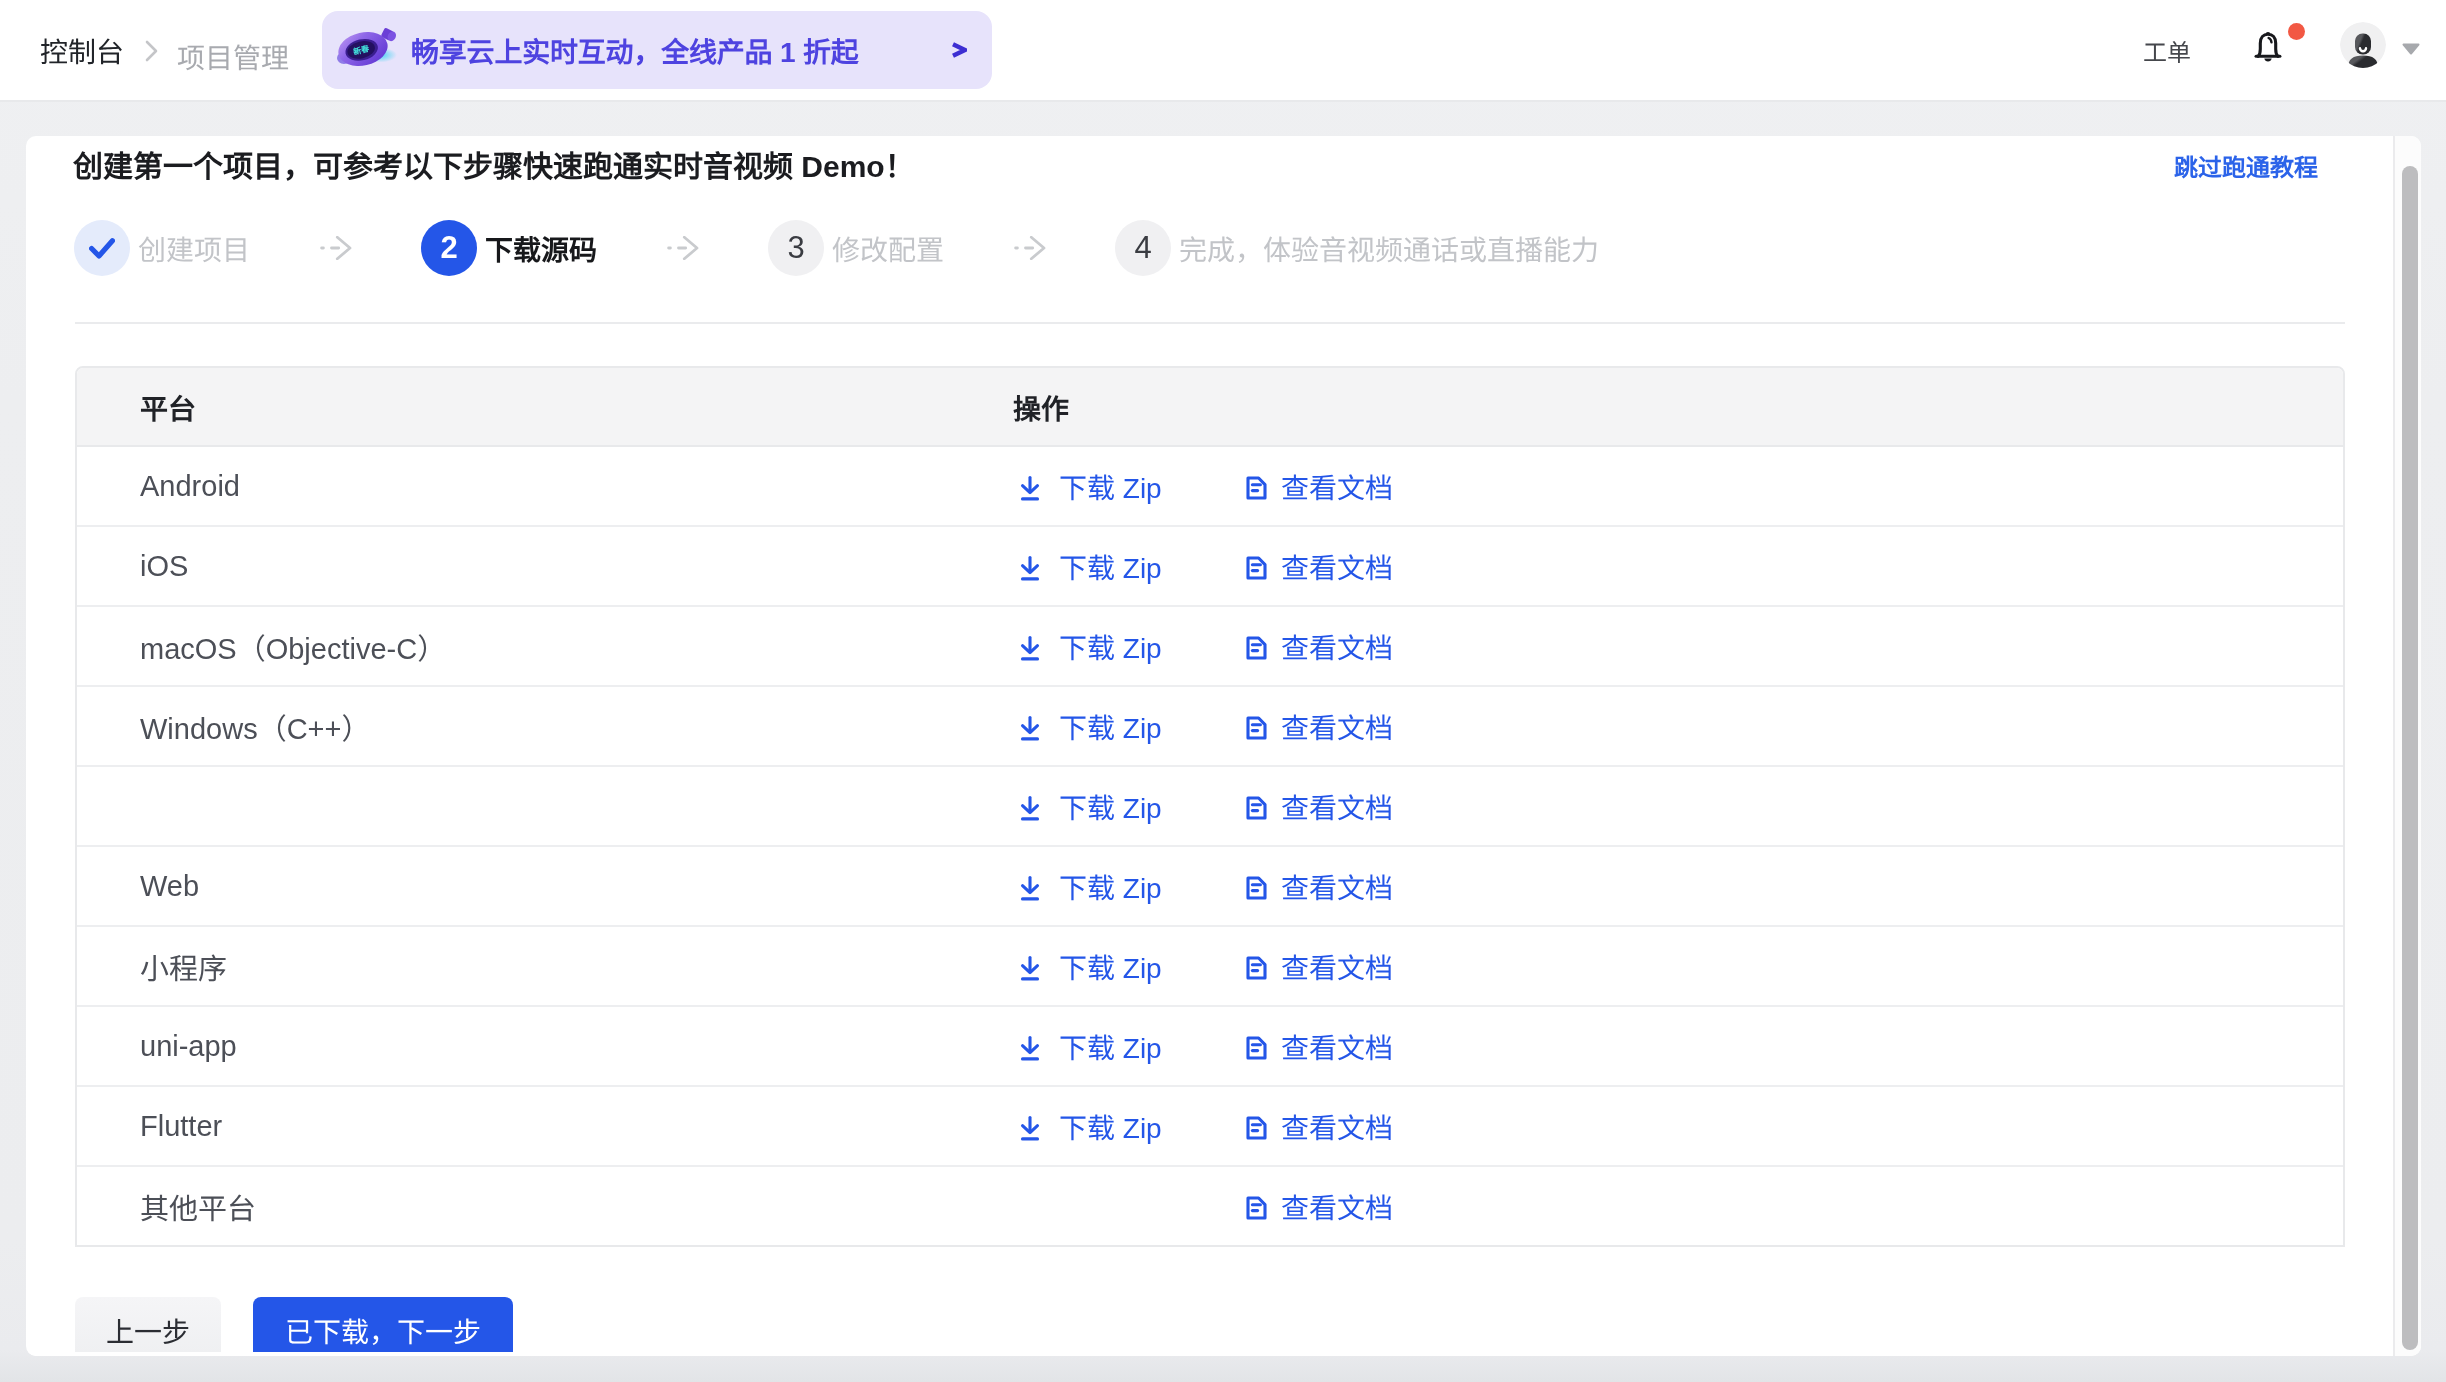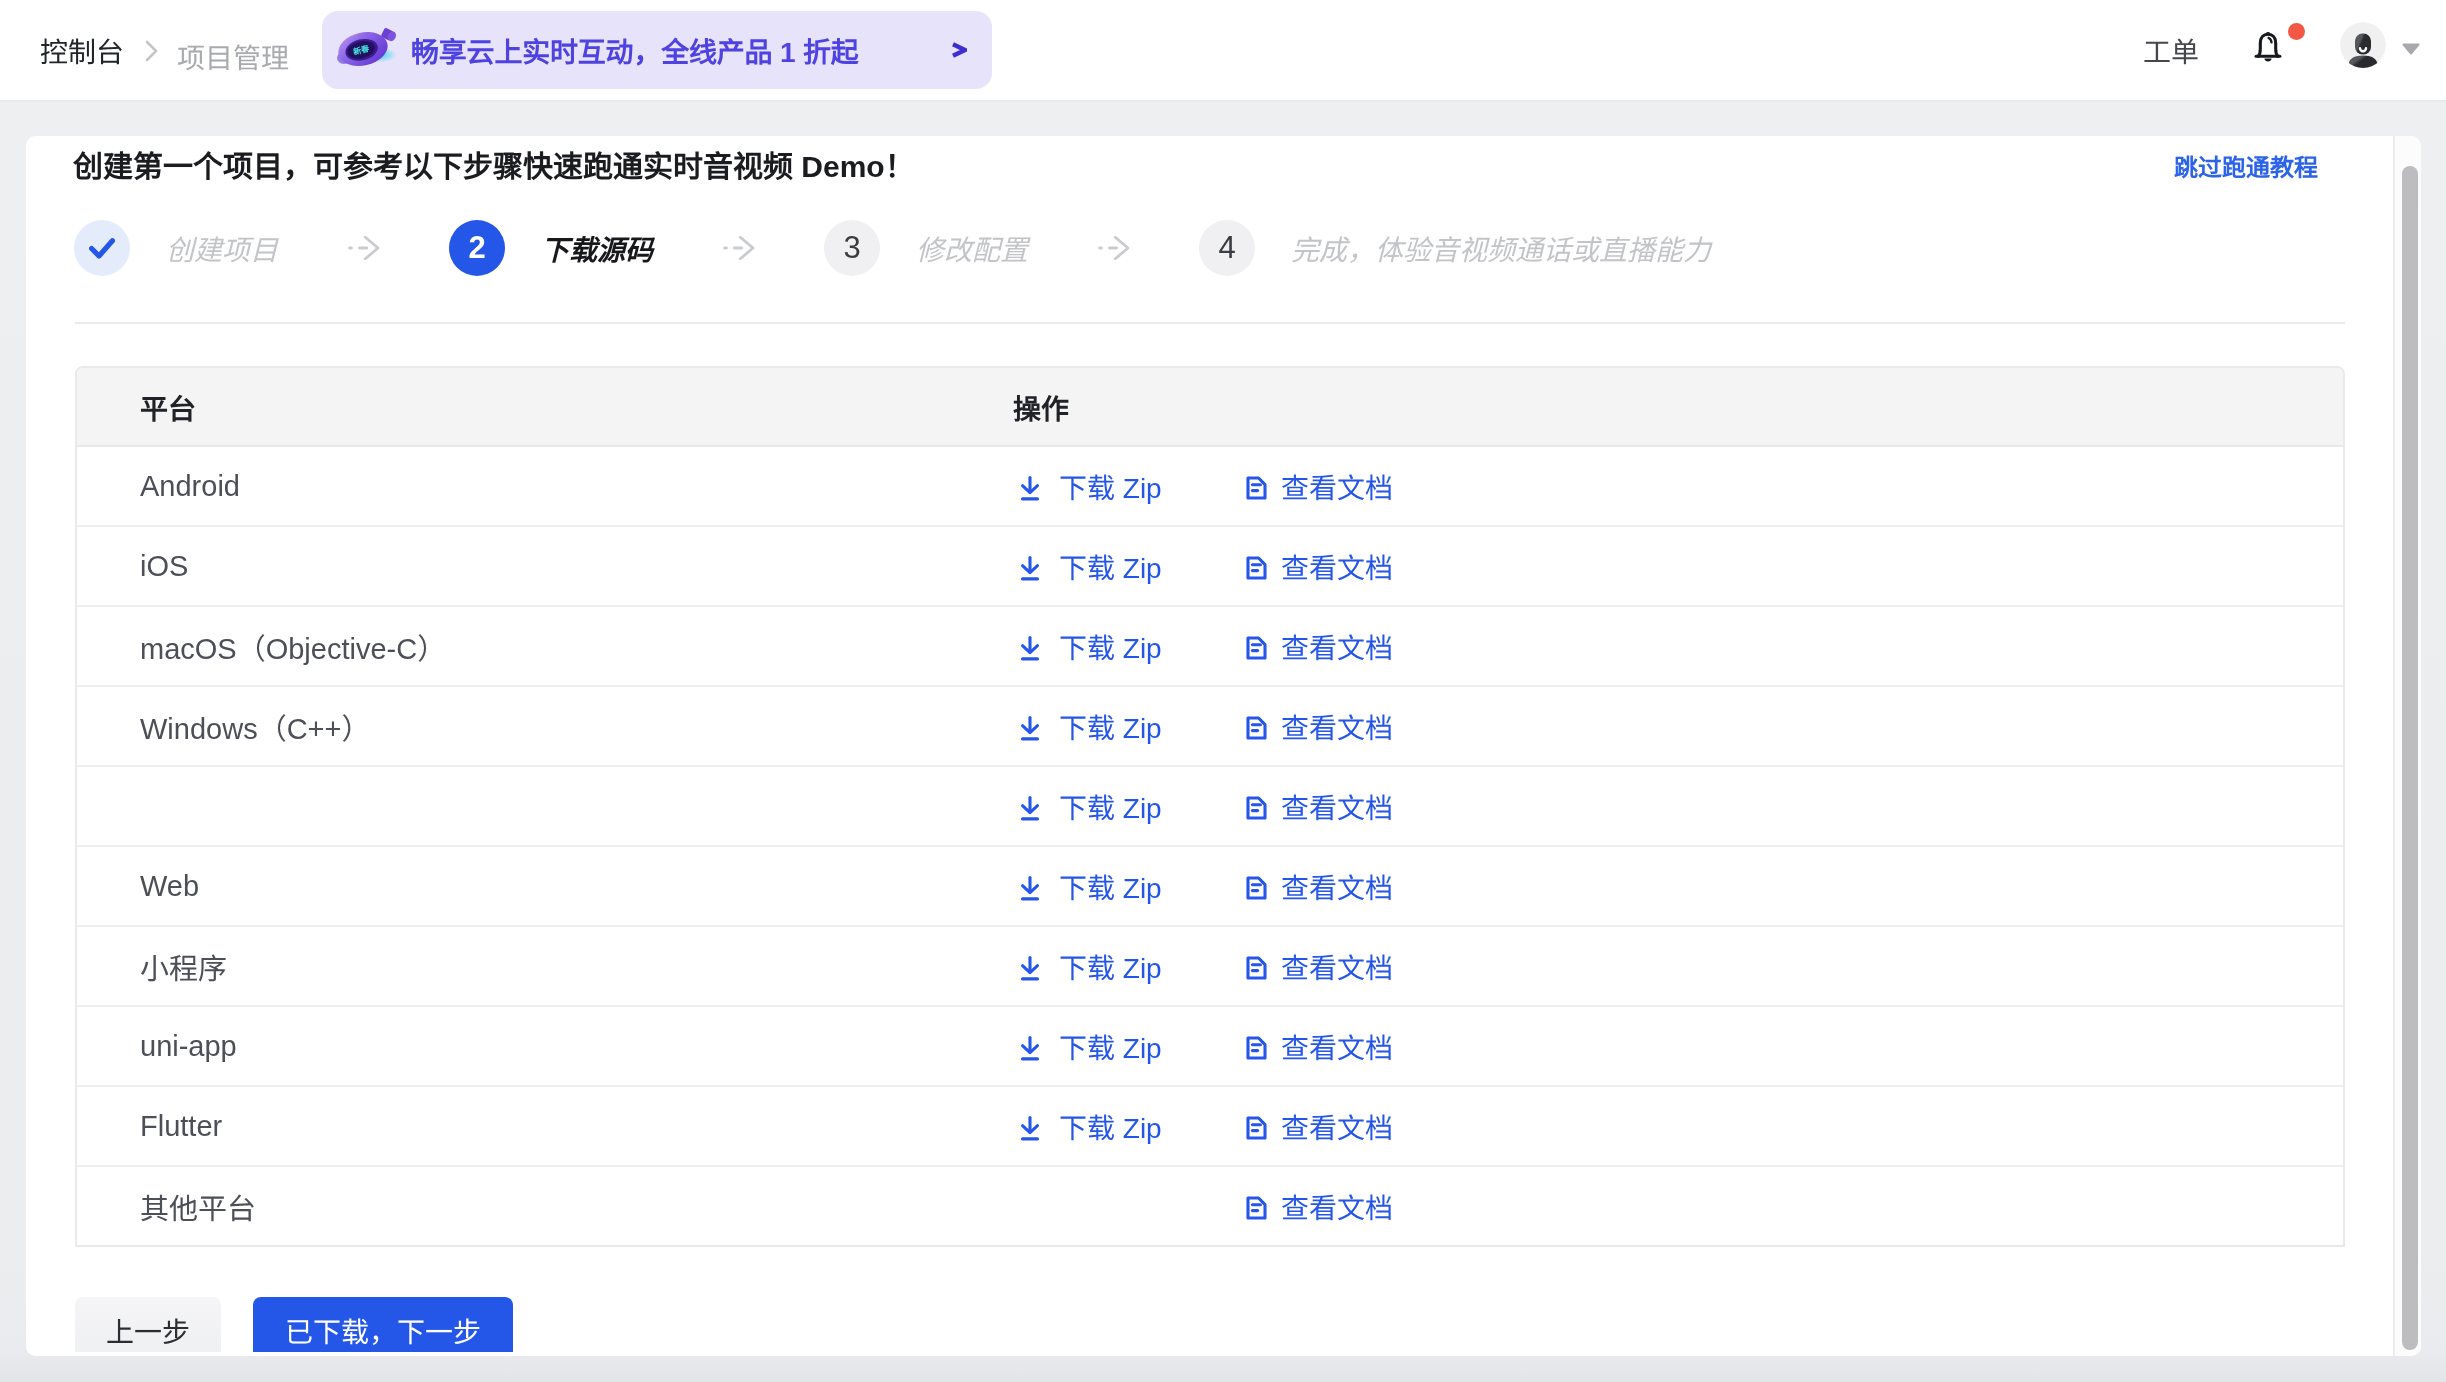--- a/index.html
+++ b/index.html
@@ -12,37 +12,37 @@
   }
   
   .topbar { position:absolute; left:0; top:0; width:2446px; height:102px; background:#FFFFFF; border-bottom:2px solid #E8E9EB; }
   .crumb-root { position:absolute; left:40px; top:0; height:100px; display:flex; align-items:center; font-size:28px; color:#212429; }
   .crumb-sep { position:absolute; left:144px; top:39px; }
   .crumb-cur { position:absolute; left:177px; top:0; height:112px; display:flex; align-items:center; font-size:28px; color:#A8AAAF; }
   .promo { position:absolute; left:322px; top:11px; width:670px; height:78px; border-radius:16px; background:#E7E3FB; cursor:pointer; }
   .promo-icon { position:absolute; left:14px; top:15px; }
   .promo-text { position:absolute; left:89px; top:0; height:78px; display:flex; align-items:center; font-size:28px; font-weight:700; color:#4E43E0; letter-spacing:-0.2px; }
   .promo-arrow { position:absolute; right:25px; top:0; height:78px; display:flex; align-items:center; }
-  .ticket { position:absolute; left:2143px; top:0; height:100px; display:flex; align-items:center; font-size:28px; color:#45474C; cursor:pointer; }
+  .ticket { position:absolute; left:2143px; top:0; height:100px; display:flex; align-items:center; font-size:24px; color:#45474C; cursor:pointer; }
   .bell { position:absolute; left:2254px; top:30px; width:28px; height:33px; cursor:pointer; }
   .reddot { position:absolute; left:2288px; top:23px; width:17px; height:17px; border-radius:50%; background:#F25843; }
   .avatar { position:absolute; left:2340px; top:22px; width:46px; height:46px; cursor:pointer; }
   .caret { position:absolute; left:2402px; top:43px; width:18px; height:12px; cursor:pointer; }
 
   
   .card { position:absolute; left:26px; top:136px; width:2395px; height:1220px; background:#FFFFFF; border-radius:10px; overflow:hidden; }
   .guide-title { position:absolute; left:47px; top:9px; font-size:30px; line-height:44px; font-weight:700; color:#1B1C20; }
   .skip-link { position:absolute; right:103px; top:17px; font-size:24px; line-height:30px; font-weight:700; color:#2B63E9; cursor:pointer;margin-left:16px; }
 
   .stepper { position:absolute; left:48px; top:84px; height:56px; display:flex; align-items:center; }
   .step-circle { width:56px; height:56px; border-radius:50%; flex:none; display:flex; align-items:center; justify-content:center; }
   .step-circle.done { background:#E4EBFB; }
   .step-circle.active { background:#2456E8; color:#FFFFFF; font-size:31px; font-weight:700; }
   .step-circle.todo { background:#F0F0F2; color:#3A3C42; font-size:31px; font-weight:500; }
-  .step-label { margin-left:36px; font-size:28px; color:#C2C4C8; white-space:nowrap;font-style:italic; }
+  .step-label { margin-left:8px; font-size:28px; color:#C2C4C8; white-space:nowrap; }
   .step-label.active { color:#17181B; font-weight:700; }
   .step-arrow { margin-left:70px; margin-right:69px; flex:none; }
 
   .divider { position:absolute; left:49px; top:186px; width:2270px; height:2px; background:#EAEBED; }
 
   .table { position:absolute; left:49px; top:230px; width:2270px; border:2px solid #E8E9EB; border-radius:8px 8px 0 0; }
   .thead { height:79px; background:#F4F4F5; border-bottom:2px solid #E8E9EB; position:relative; border-radius:6px 6px 0 0; }
   .th-platform { position:absolute; left:63px; top:0; height:77px; display:flex; align-items:center; font-size:28px; font-weight:700; color:#202227; }
   .th-action { position:absolute; left:936px; top:0; height:77px; display:flex; align-items:center; font-size:28px; font-weight:700; color:#202227; }
   .trow { height:80px; border-bottom:2px solid #EDEEF0; position:relative; background:#FFFFFF;padding-left:28px; }

